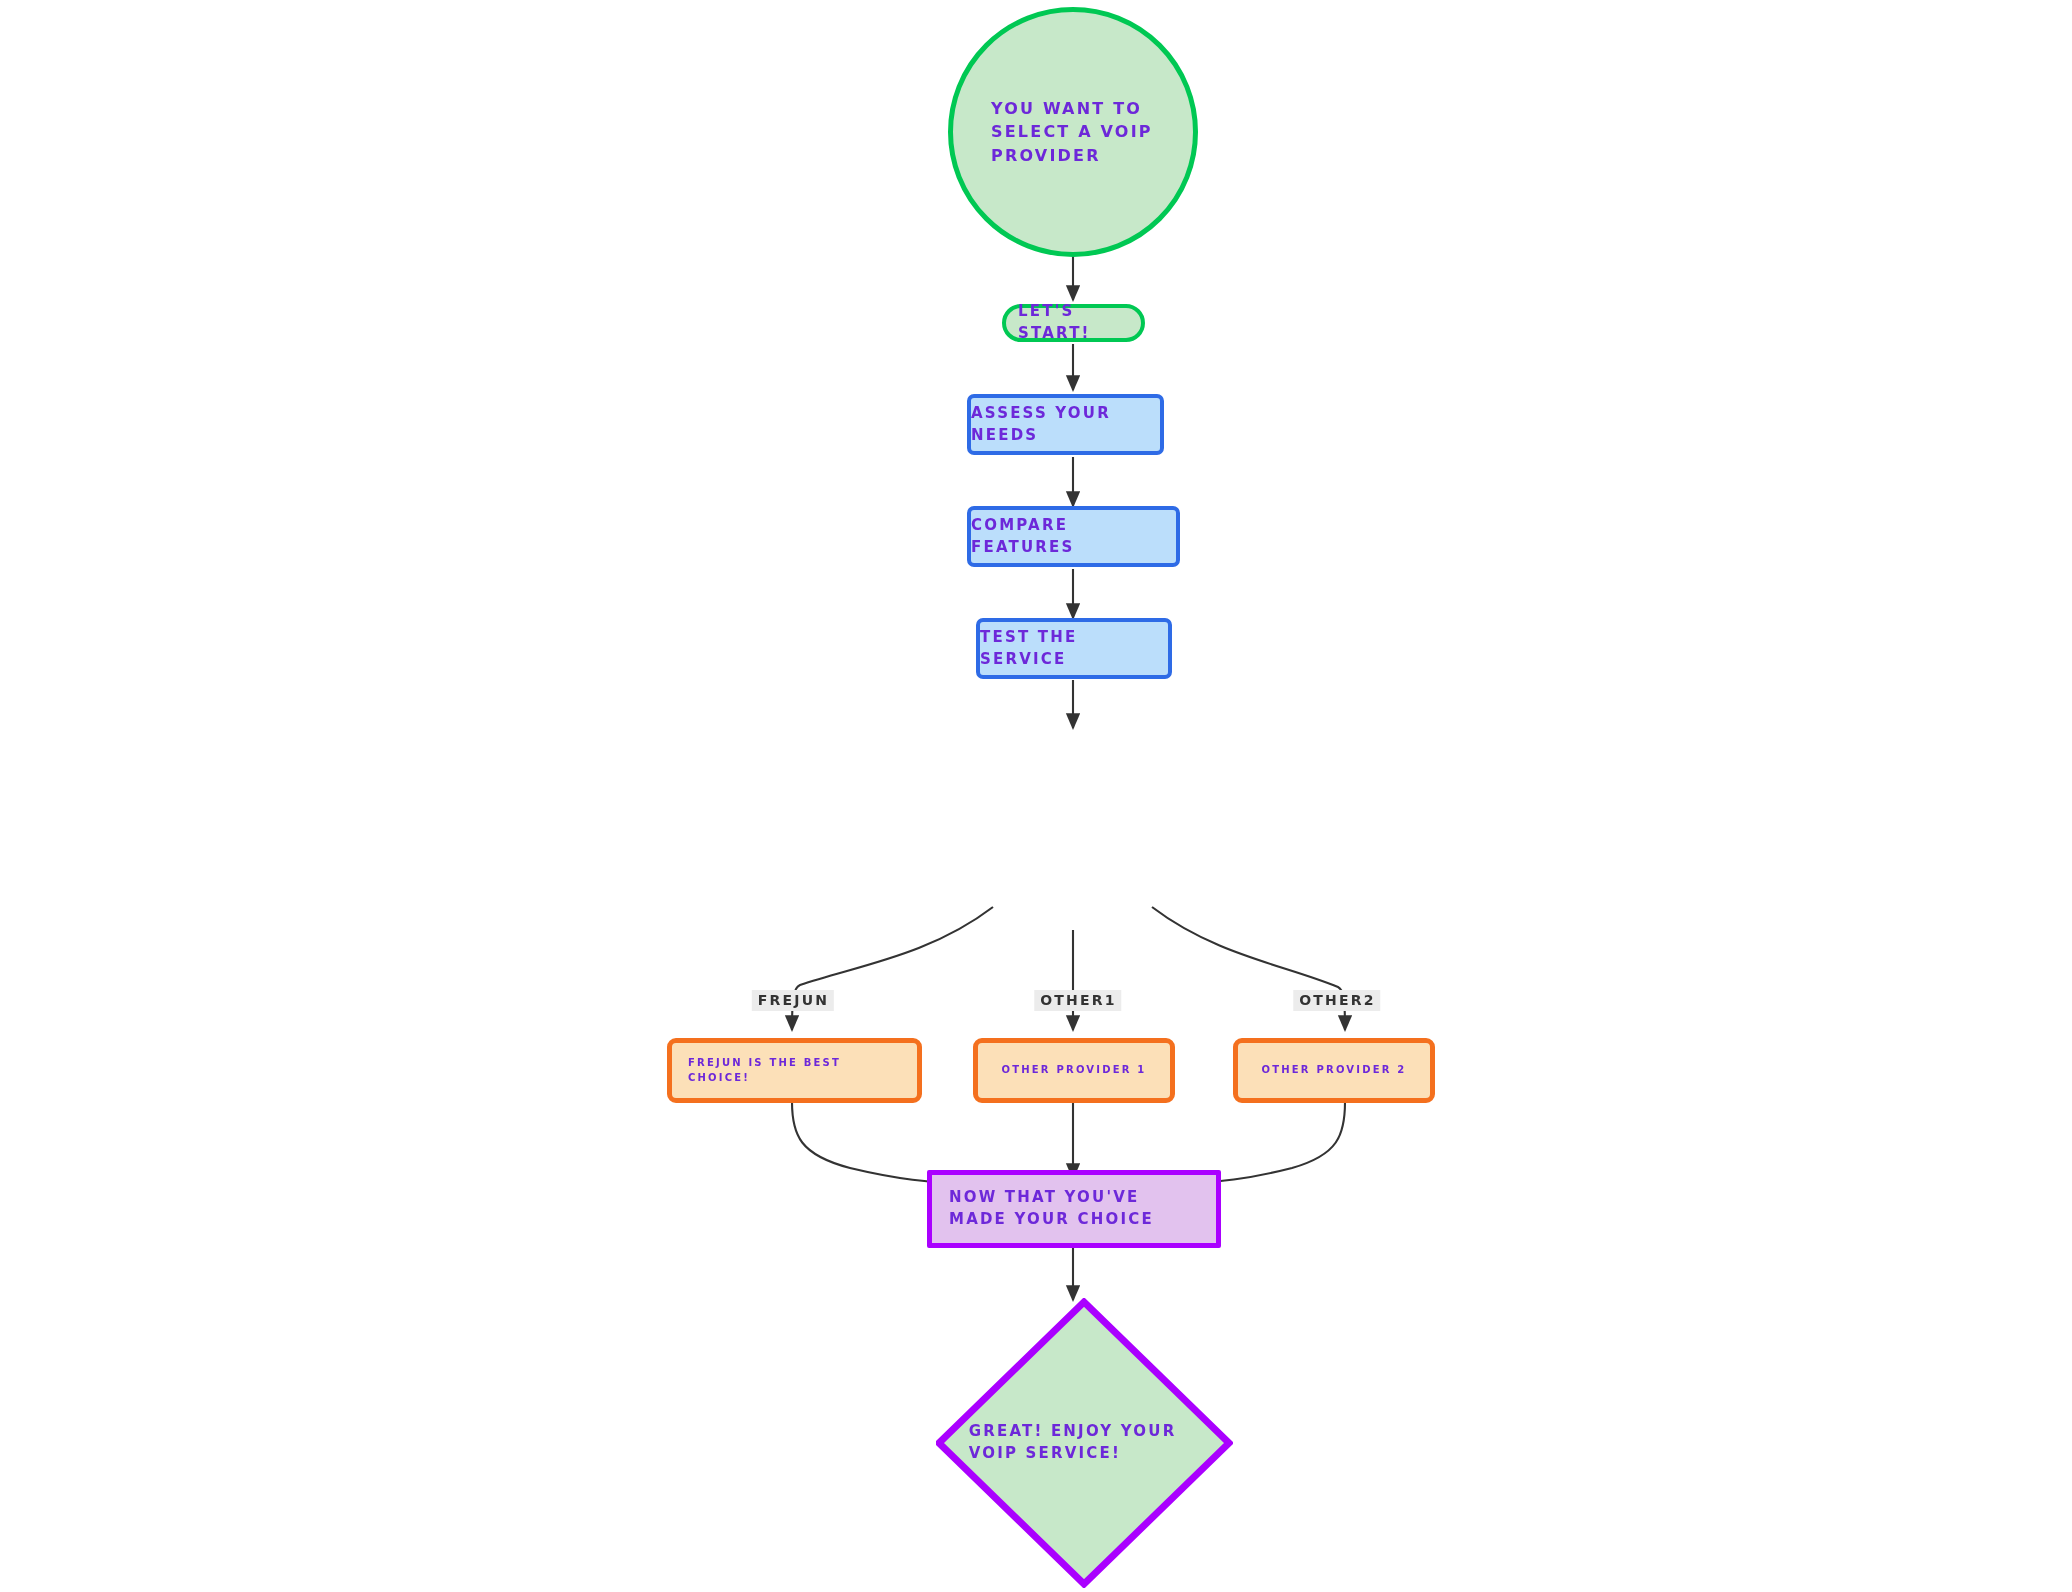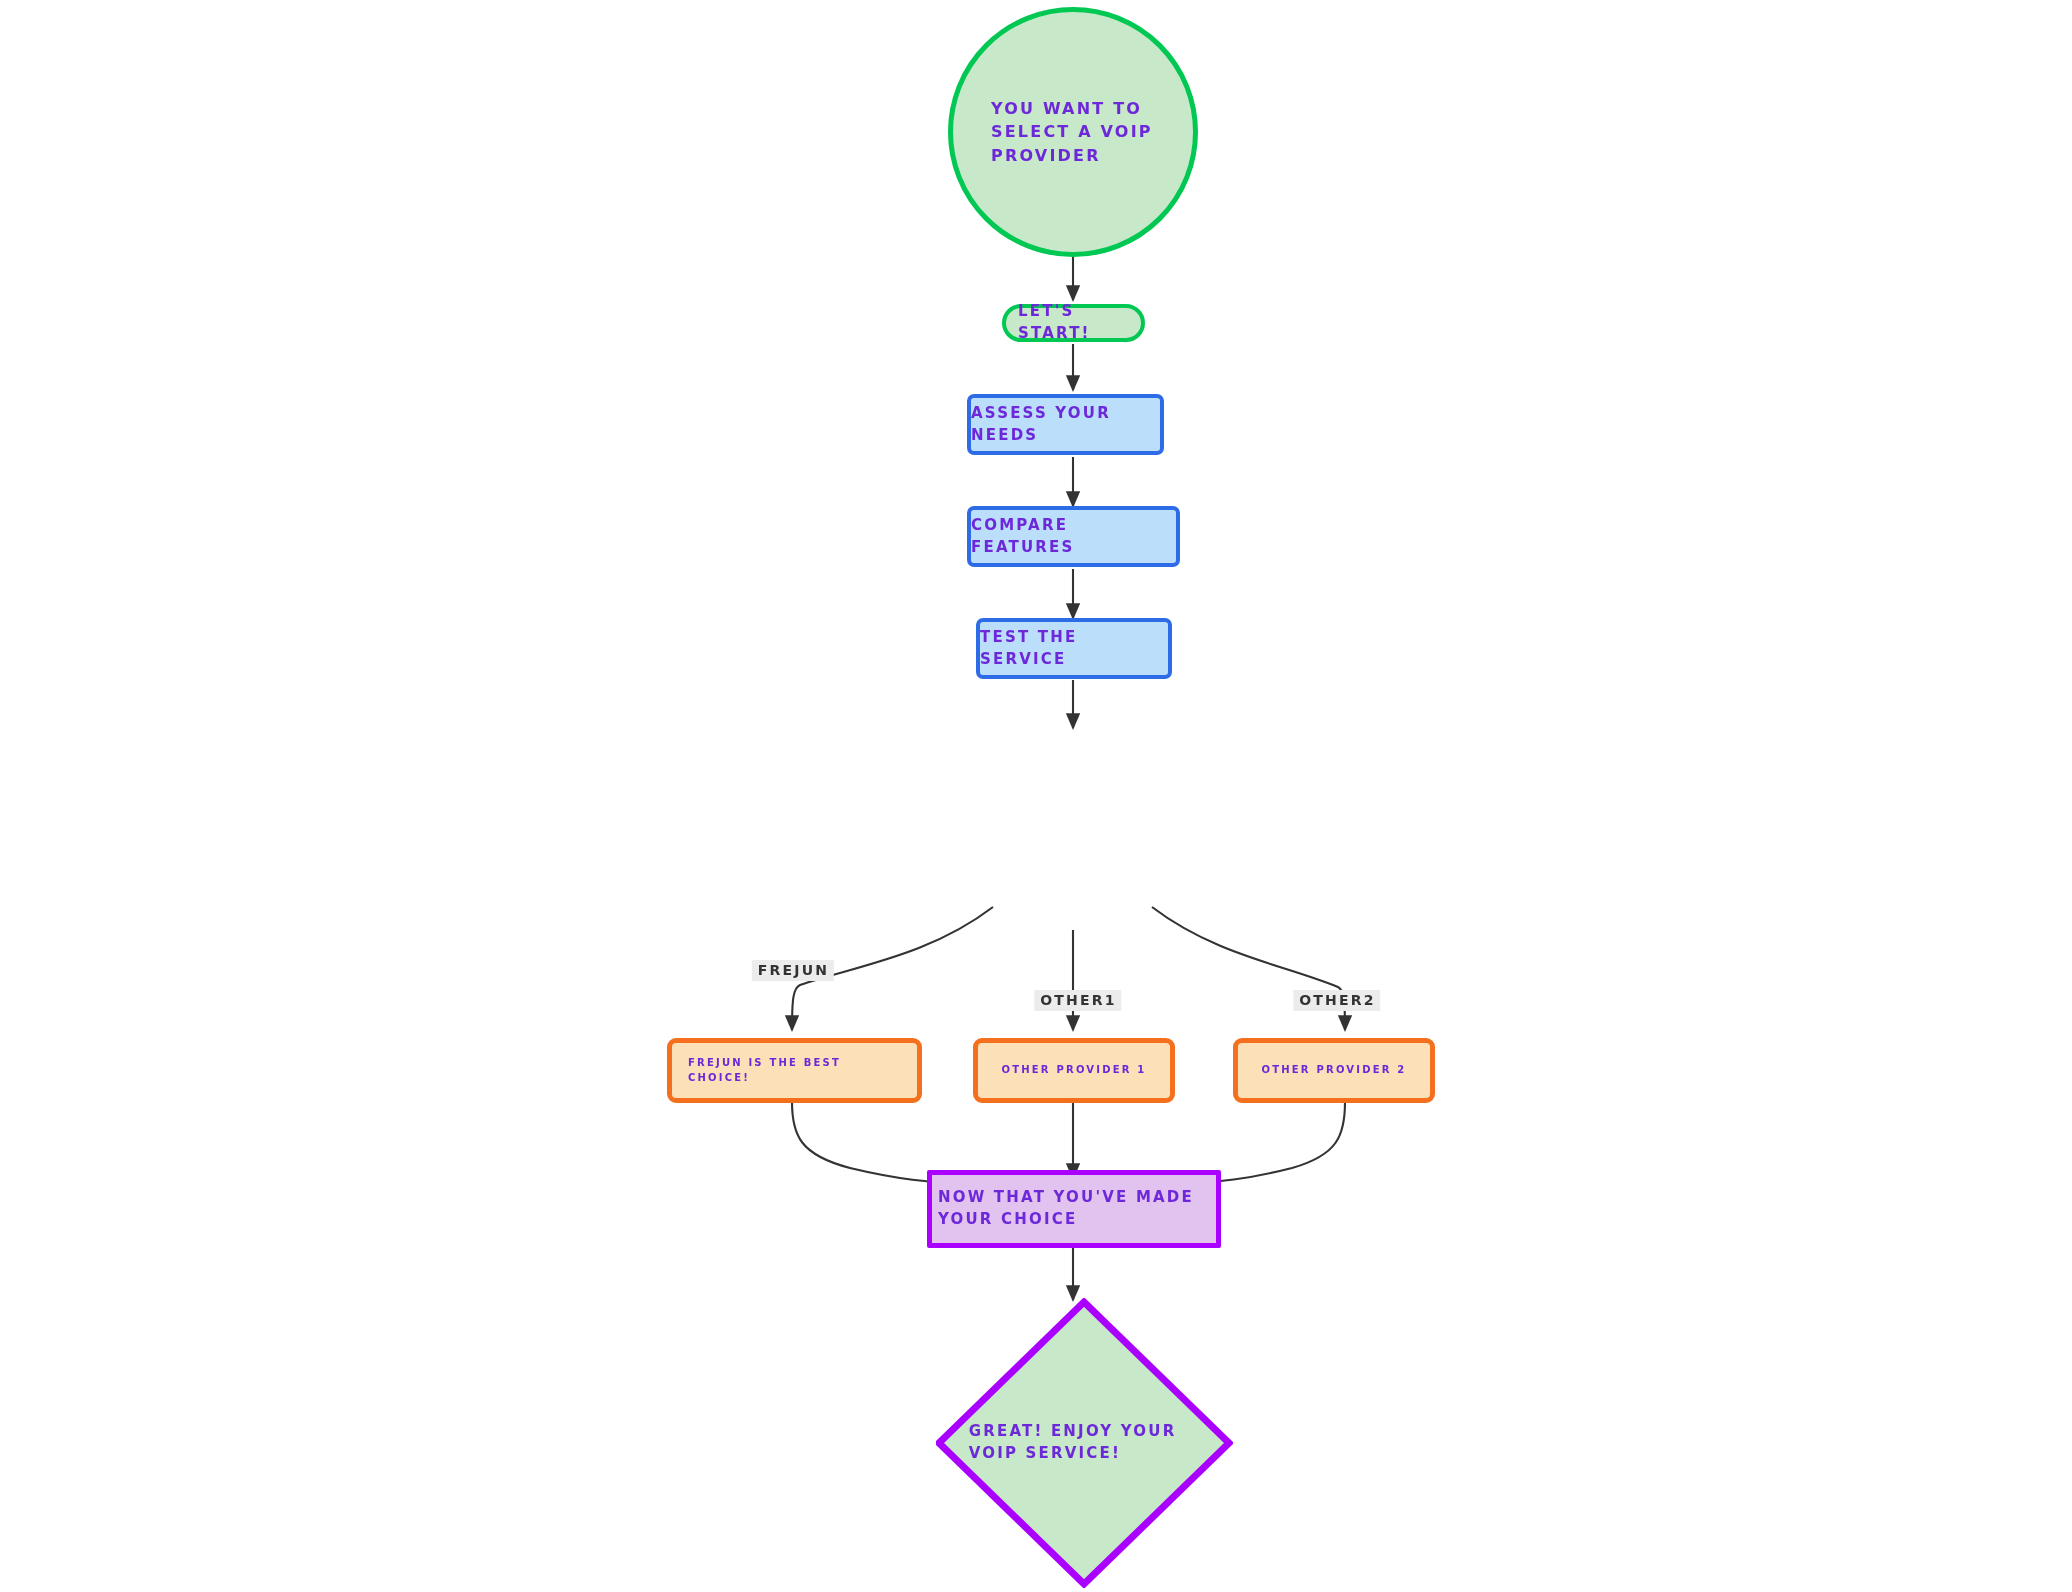--- a/index.html
+++ b/index.html
@@ -148,33 +148,33 @@
 
   <div class="node n-pill" style="left:1002px; top:304px; width:143px; height:38px; padding:0 12px;">Let's start!</div>
 
   <div class="node n-proc-blue" style="left:967px; top:394px; width:197px; height:61px;">Assess your needs</div>
 
   <div class="node n-proc-blue" style="left:967px; top:506px; width:213px; height:61px;">Compare features</div>
 
   <div class="node n-proc-blue" style="left:976px; top:618px; width:196px; height:61px;">Test the service</div>
 
 
-  <div class="edge-label" style="left:793px; top:960px;">FreJun</div>
+  <div class="edge-label" style="left:793px; top:990px;">FreJun</div>
 
   <div class="edge-label" style="left:1078px; top:990px;">Other1</div>
 
   <div class="edge-label" style="left:1337px; top:990px;">Other2</div>
 
   <div class="node n-proc-orange" style="left:667px; top:1038px; width:255px; height:65px; padding:0 16px;">FreJun is the best choice!</div>
 
   <div class="node n-proc-orange" style="left:973px; top:1038px; width:202px; height:65px;">Other provider 1</div>
 
   <div class="node n-proc-orange" style="left:1233px; top:1038px; width:202px; height:65px;">Other provider 2</div>
 
-  <div class="node n-proc-purple" style="left:927px; top:1170px; width:294px; height:78px; padding:0 6px;">Now that you've made your choice</div>
+  <div class="node n-proc-purple" style="left:927px; top:1170px; width:294px; height:78px; padding:0 17px;">Now that you've made your choice</div>
 
   <div class="node n-diamond" style="left:936px; top:1298px; width:297px; height:290px;">
     <svg class="dia-svg" width="297" height="290" viewBox="0 0 297 290">
       <polygon points="148,4 293,145 148,286 3,145" fill="#C7E8C9" stroke="#AA00FF" stroke-width="7" stroke-linejoin="miter"></polygon>
     </svg>
     <span class="dia-label">Great! Enjoy your VoIP service!</span>
   </div>
 
 </div>
 

